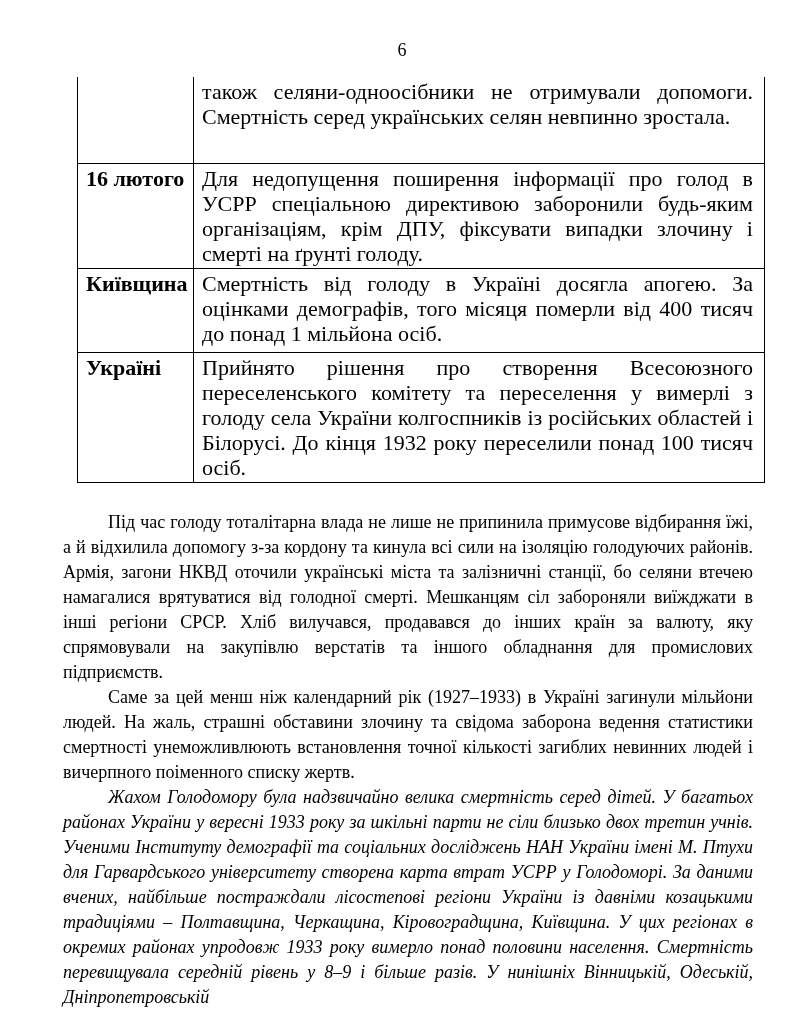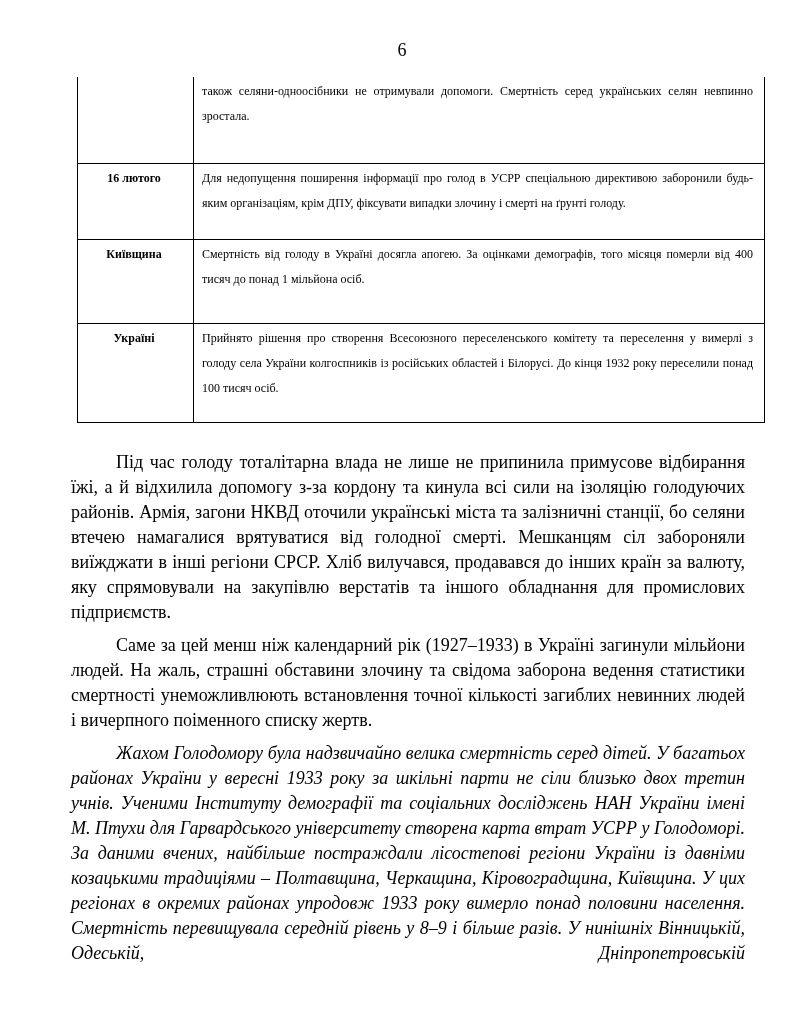--- a/index.html
+++ b/index.html
@@ -22,38 +22,38 @@
   table.timeline {
     border-collapse: collapse;
     margin: 16px 0 0 77px;
     width: 688px;
     table-layout: fixed;
   }
   table.timeline col.c1 { width: 116px; }
   table.timeline td {
     border: 1px solid #000000;
     vertical-align: top;
-    font-size: 12px;
+    font-size: 22px;
     line-height: 25px;
     padding: 2px 11px 2px 8px;
     margin-top: 20px;
   }
   table.timeline tr.r1 td { border-top: none; height: 82px; }
   table.timeline tr.r2 td { height: 71px; }
   table.timeline tr.r3 td { height: 79px; }
   table.timeline tr.r4 td { height: 94px; }
-  td.date-cell { font-weight: bold; white-space: nowrap; text-align: center; }
+  td.date-cell { font-weight: bold; white-space: nowrap; }
   td.desc-cell { text-align: justify; }
   .body-text {
     margin: 27px 51px 0 63px;
     font-size: 18px;
     line-height: 25px;
   }
   .body-text p {
-    margin: 8px;
+    margin: 0;
     text-indent: 45px;
     text-align: justify;
   }
   .body-text p.section-heading {
     margin-top: 25px;
     font-weight: bold;
     font-style: italic;
     text-align: left;
   }
   .body-text p.cut-paragraph {

